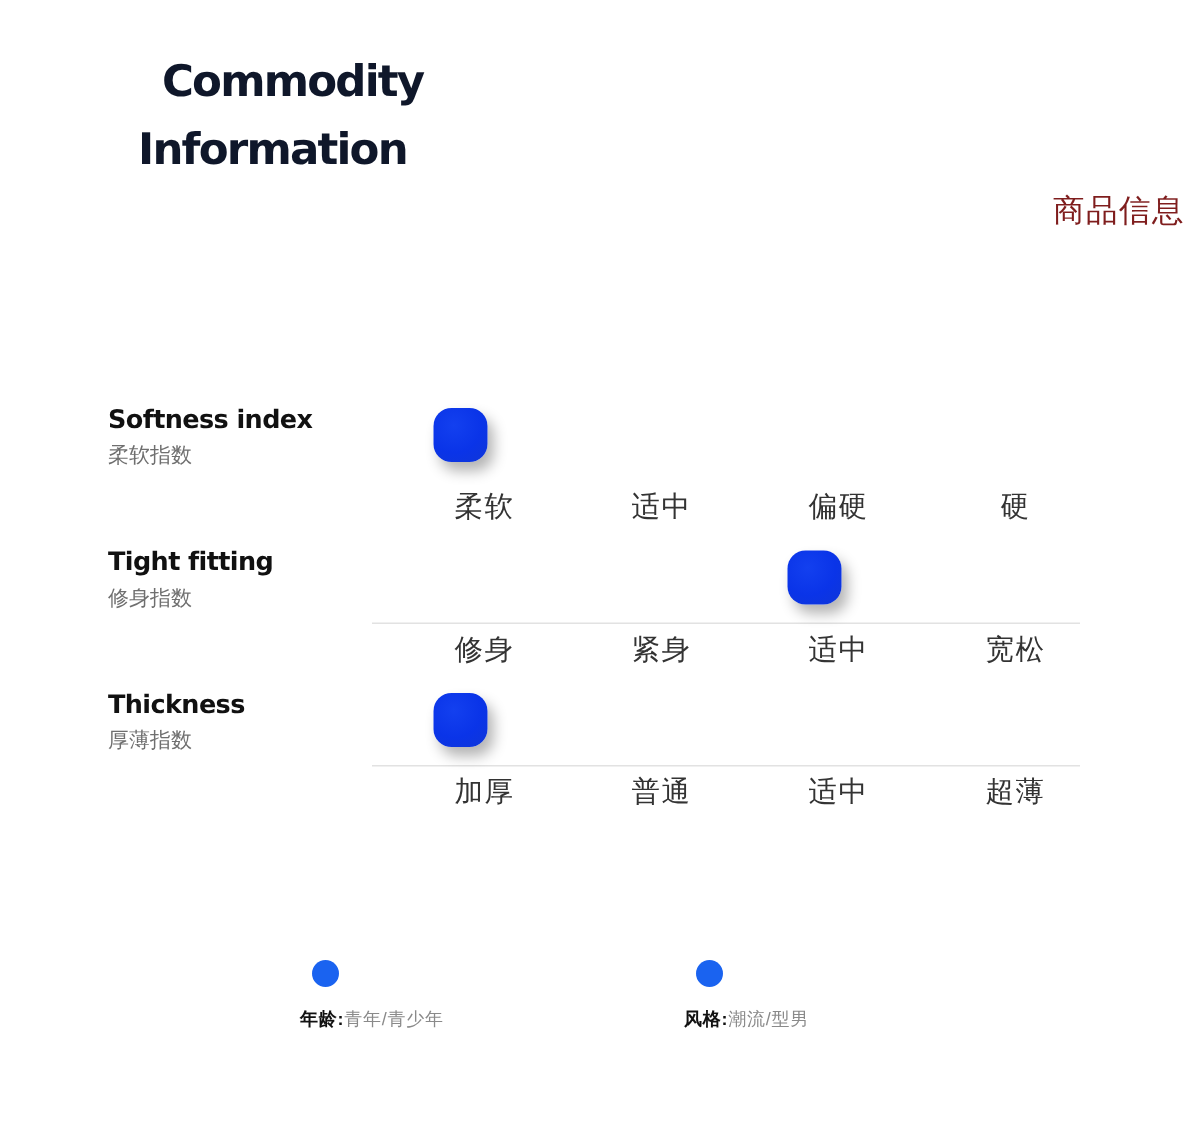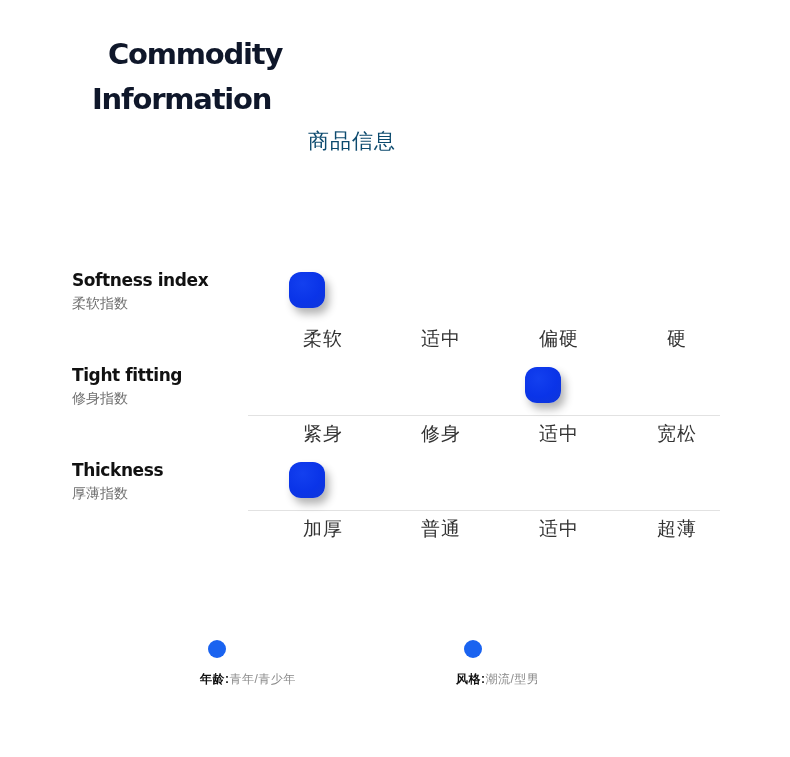--- a/index.html
+++ b/index.html
@@ -35,22 +35,23 @@
     margin-left: 108px;
   }
   .title-line-2 {
     margin-left: 92px;
   }
   #title-cn {
     margin-left: 308px;
     margin-top: 6px;
     font-size: 21px;
     line-height: 26px;
-    color: #0c4a6e;
+    color: #7f1d1d;
     letter-spacing: 1px;
+    text-align: right;
   }
 
   
   #spec-table {
     position: absolute;
     left: 0;
     top: 258px;
     width: 790px;
   }
   .spec-row {
@@ -186,22 +187,22 @@
 
   <div class="spec-row">
     <div class="row-label">
       <div class="row-label-en">Tight fitting</div>
       <div class="row-label-cn">修身指数</div>
     </div>
     <div class="row-scale">
       <div class="scale-line"></div>
       <div class="marker pos-3"></div>
       <div class="scale-options">
+        <div class="scale-option">修身</div>
         <div class="scale-option">紧身</div>
-        <div class="scale-option">修身</div>
         <div class="scale-option">适中</div>
         <div class="scale-option">宽松</div>
       </div>
     </div>
   </div>
 
   <div class="spec-row">
     <div class="row-label">
       <div class="row-label-en">Thickness</div>
       <div class="row-label-cn">厚薄指数</div>

